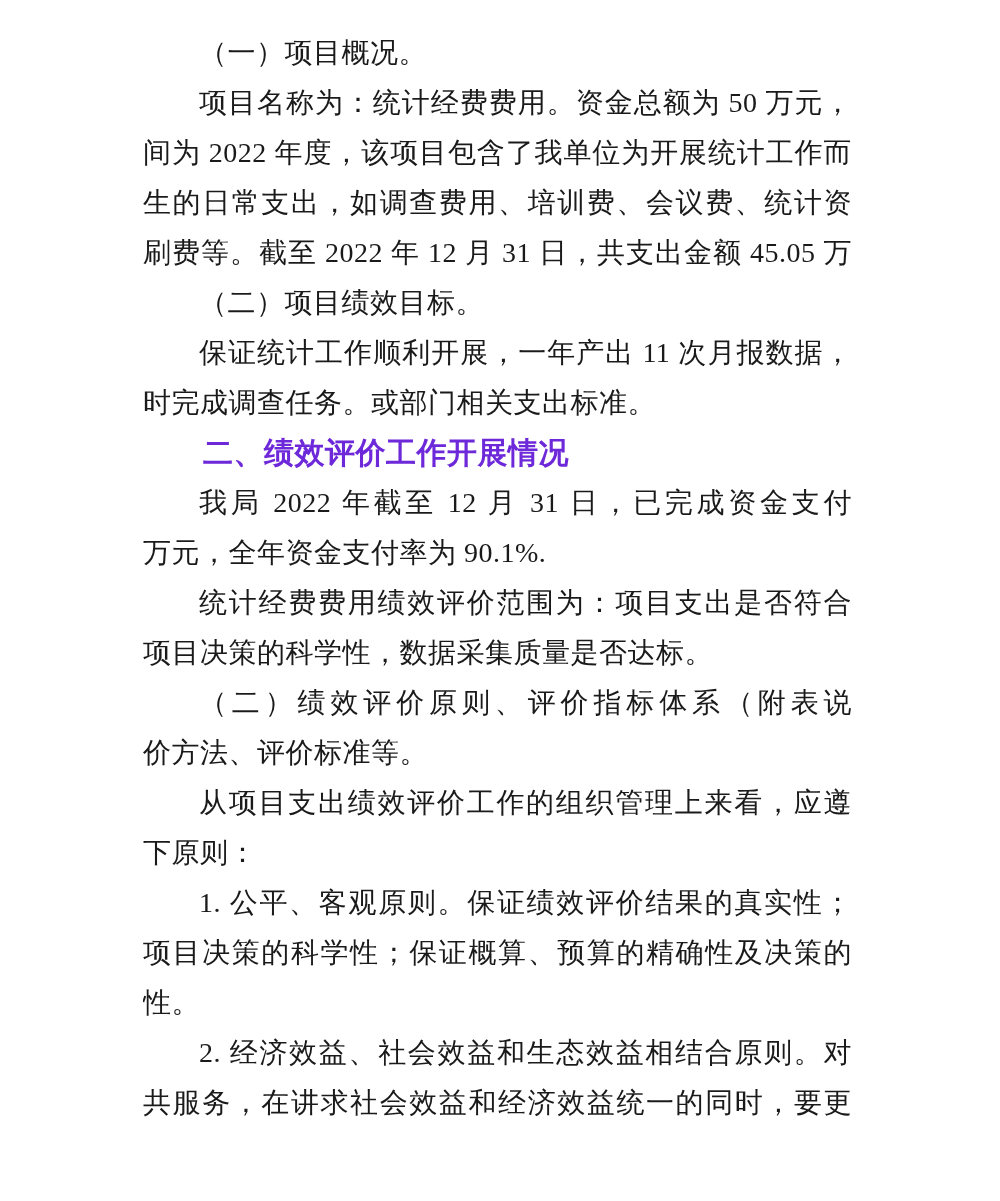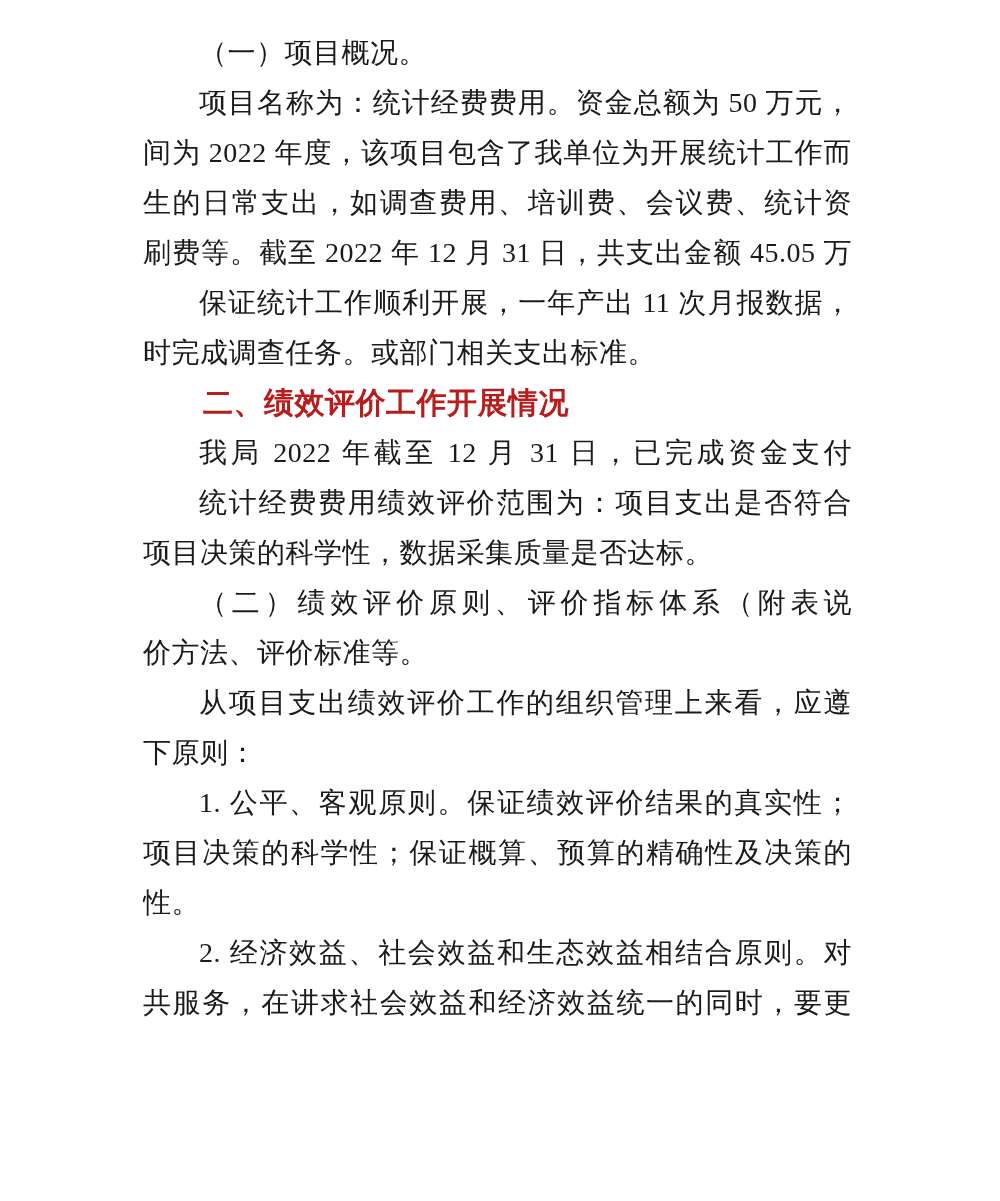--- a/index.html
+++ b/index.html
@@ -37,46 +37,50 @@
   .line.first {
     text-indent: 2em;
   }
   .line.full {
     text-align-last: justify;
   }
   .line.heading {
     font-family: "Liberation Sans", "DejaVu Sans", sans-serif;
     font-weight: bold;
     font-size: 30px;
-    color: #b91c1c;
+    color: #6d28d9;
     text-align-last: auto;
   }
 </style>
 </head>
 <body>
 
 <div class="page">
     <div class="paragraph">
       <div class="line first">（一）项目概况。</div>
     </div>
     <div class="paragraph">
       <div class="line first full">项目名称为：统计经费费用。资金总额为 50 万元，时</div>
       <div class="line full">间为 2022 年度，该项目包含了我单位为开展统计工作而发</div>
       <div class="line full">生的日常支出，如调查费用、培训费、会议费、统计资料印</div>
       <div class="line full">刷费等。截至 2022 年 12 月 31 日，共支出金额 45.05 万元。</div>
     </div>
     <div class="paragraph">
+      <div class="line first">（二）项目绩效目标。</div>
+    </div>
+    <div class="paragraph">
       <div class="line first full">保证统计工作顺利开展，一年产出 11 次月报数据，按</div>
       <div class="line">时完成调查任务。或部门相关支出标准。</div>
     </div>
     <div class="paragraph">
       <div class="line first heading">二、绩效评价工作开展情况</div>
     </div>
     <div class="paragraph">
       <div class="line first full">我局 2022 年截至 12 月 31 日，已完成资金支付 45.05</div>
+      <div class="line">万元，全年资金支付率为 90.1%.</div>
     </div>
     <div class="paragraph">
       <div class="line first full">统计经费费用绩效评价范围为：项目支出是否符合国家</div>
       <div class="line">项目决策的科学性，数据采集质量是否达标。</div>
     </div>
     <div class="paragraph">
       <div class="line first full">（二）绩效评价原则、评价指标体系（附表说明）、评</div>
       <div class="line">价方法、评价标准等。</div>
     </div>
     <div class="paragraph">

